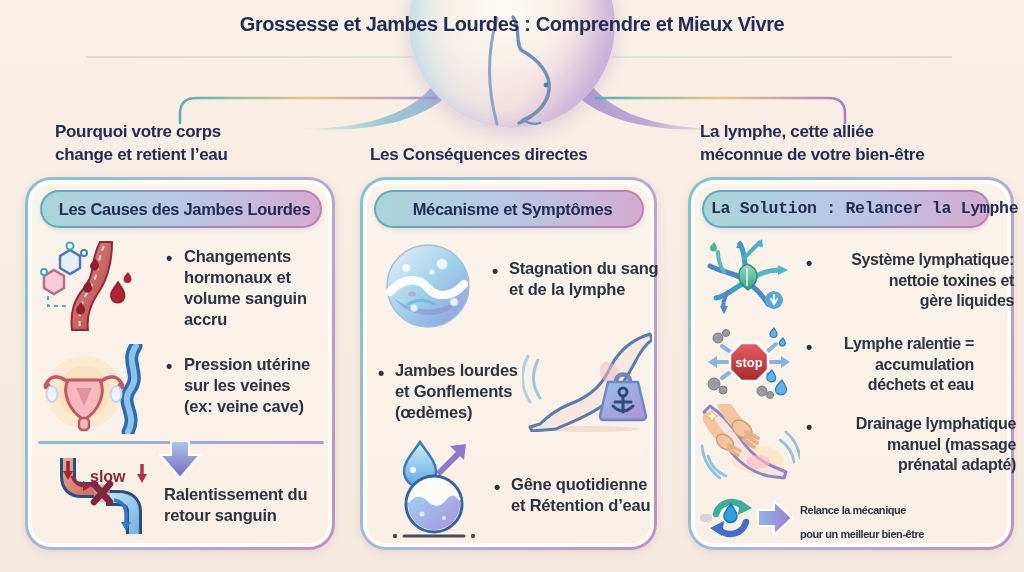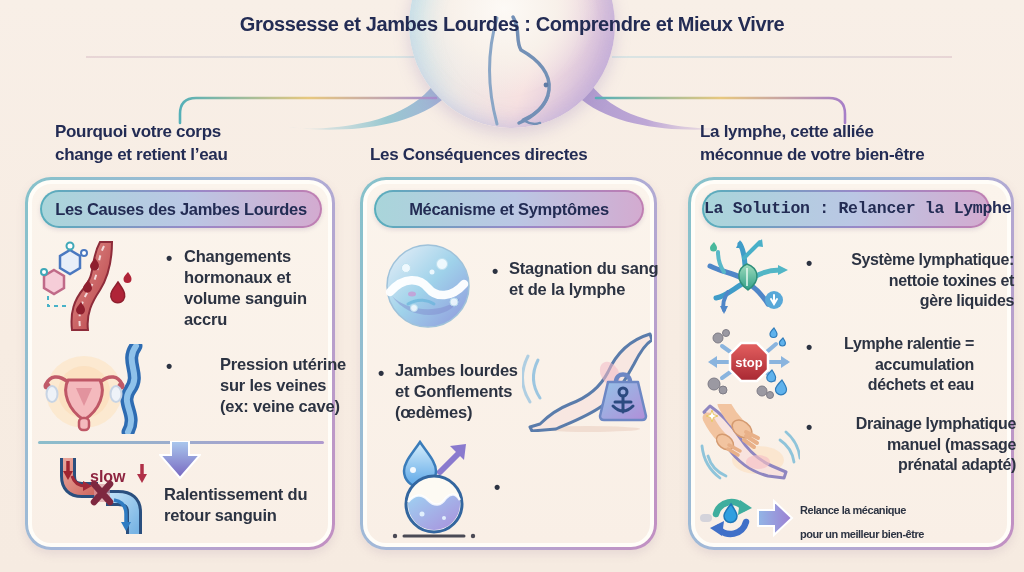--- a/index.html
+++ b/index.html
@@ -22,21 +22,21 @@
     background:linear-gradient(115deg,#85c2ca 0%,#a9b6db 48%,#c28fc2 100%);
     box-shadow:0 4px 10px rgba(150,120,150,.16);}
   .panel-in{width:100%;height:100%;box-sizing:border-box;border-radius:23px;border:4px solid #fffdf8;
     background:linear-gradient(180deg,#fbf4ec 0%,#f9efe6 100%);}
   .pillw{position:absolute;top:190px;height:38px;box-sizing:border-box;border-radius:20px;padding:2px;
     background:linear-gradient(90deg,#58aebc 0%,#9a88c8 55%,#c07fb2 100%);
     box-shadow:0 2px 4px rgba(120,100,140,.18);}
   .pill{height:34px;border-radius:17px;
     background:linear-gradient(90deg,#a9d5da 0%,#bac7e4 52%,#d3abd0 100%);
     color:#232c54;font-weight:700;font-size:16.5px;letter-spacing:-0.3px;
-    text-align:center;line-height:34px;white-space:nowrap;}
+    text-align:center;line-height:34px;white-space:nowrap;padding-left:7px;}
   .ic{position:absolute;}
   .ic svg{display:block;width:100%;height:100%;}
   .it{position:absolute;white-space:pre-line;font-weight:700;color:#2c3342;
     font-size:16.5px;line-height:21px;letter-spacing:-0.2px;}
   .sm{font-size:16px;line-height:20.5px;letter-spacing:-0.35px;text-align:right;}
   .sm2{font-size:11px;line-height:24px;letter-spacing:-0.45px;}
   .bul{position:absolute;font-weight:700;color:#2c3342;font-size:18px;line-height:18px;}
   .divline{position:absolute;height:2.5px;border-radius:2px;
     background:linear-gradient(90deg,#7fb8c8,#a890cc);opacity:.9;}
 </style>
@@ -164,21 +164,21 @@
       <path d="M58 38 C 68 30 76 32 80 40" stroke="#c05a68" stroke-width="3.5" fill="none" stroke-linecap="round"></path>
       <circle cx="79" cy="42" r="3.5" fill="#c05a68"></circle>
       <ellipse cx="10" cy="50" rx="5.5" ry="8" fill="#eef2f8" stroke="#c8d4e4" stroke-width="2"></ellipse>
       <ellipse cx="74" cy="50" rx="5.5" ry="8" fill="#eef2f8" stroke="#c8d4e4" stroke-width="2"></ellipse>
       <path d="M26 36 L58 36 C 64 48 58 66 42 76 C 26 66 20 48 26 36 Z" fill="#f4b9bd" stroke="#bf5766" stroke-width="3" stroke-linejoin="round"></path>
       <path d="M34 44 L50 44 L42 62 Z" fill="#e2939e"></path>
       <rect x="37" y="74" width="10" height="12" rx="4" fill="#f4b9bd" stroke="#bf5766" stroke-width="2.5"></rect>
     </svg>
   </div>
   <span class="bul" style="left:166px;top:357px;">•</span>
-  <div class="it" style="left:184px;top:354px;width:150px;margin-left:36px;">Pression utérine
+  <div class="it" style="left:184px;top:354px;width:150px;">Pression utérine
 sur les veines
 (ex: veine cave)</div>
 
   <div class="divline" style="left:38px;top:441px;width:286px;"></div>
   <div class="ic" style="left:159px;top:441px;width:42px;height:38px;">
     <svg viewBox="0 0 42 38">
       <defs>
           <linearGradient id="ag" x1="0" y1="0" x2="0" y2="1">
         <stop offset="0" stop-color="#aac9ee"></stop>
             <stop offset="1" stop-color="#7766c0"></stop>
@@ -291,20 +291,22 @@
       <path d="M20 62 Q 30 50 40 60 Q 50 70 58 58 Q 66 50 72 60 L72 64 A 26 26 0 0 1 20 64 Z" fill="url(#dw)"></path>
       <path d="M20 62 Q 30 50 40 60 Q 50 70 58 58 Q 66 50 72 60" stroke="#fff" stroke-width="2.5" fill="none" opacity=".85"></path>
       <circle cx="34" cy="74" r="2.5" fill="#e8f6ff" opacity=".9"></circle>
       <circle cx="56" cy="78" r="2" fill="#e8f6ff" opacity=".9"></circle>
       <path d="M16 96 L76 96" stroke="#4a4a55" stroke-width="3" stroke-linecap="round"></path>
       <circle cx="7" cy="96" r="2.2" fill="#4a4a55"></circle>
         <circle cx="85" cy="96" r="2.2" fill="#4a4a55"></circle>
     </svg>
   </div>
   <span class="bul" style="left:494px;top:478px;">•</span>
+  <div class="it" style="left:511px;top:474px;width:155px;">Gêne quotidienne
+et Rétention d’eau</div>
 
   <div class="ic" style="left:702px;top:238px;width:90px;height:80px;">
     <svg viewBox="0 0 90 80">
       <defs>
           <linearGradient id="ng" x1="0" y1="0" x2="0" y2="1">
         <stop offset="0" stop-color="#9fdcbc"></stop>
             <stop offset="1" stop-color="#2f9f88"></stop>
           </linearGradient>
         </defs>
       <g fill="none" stroke-linecap="round">

